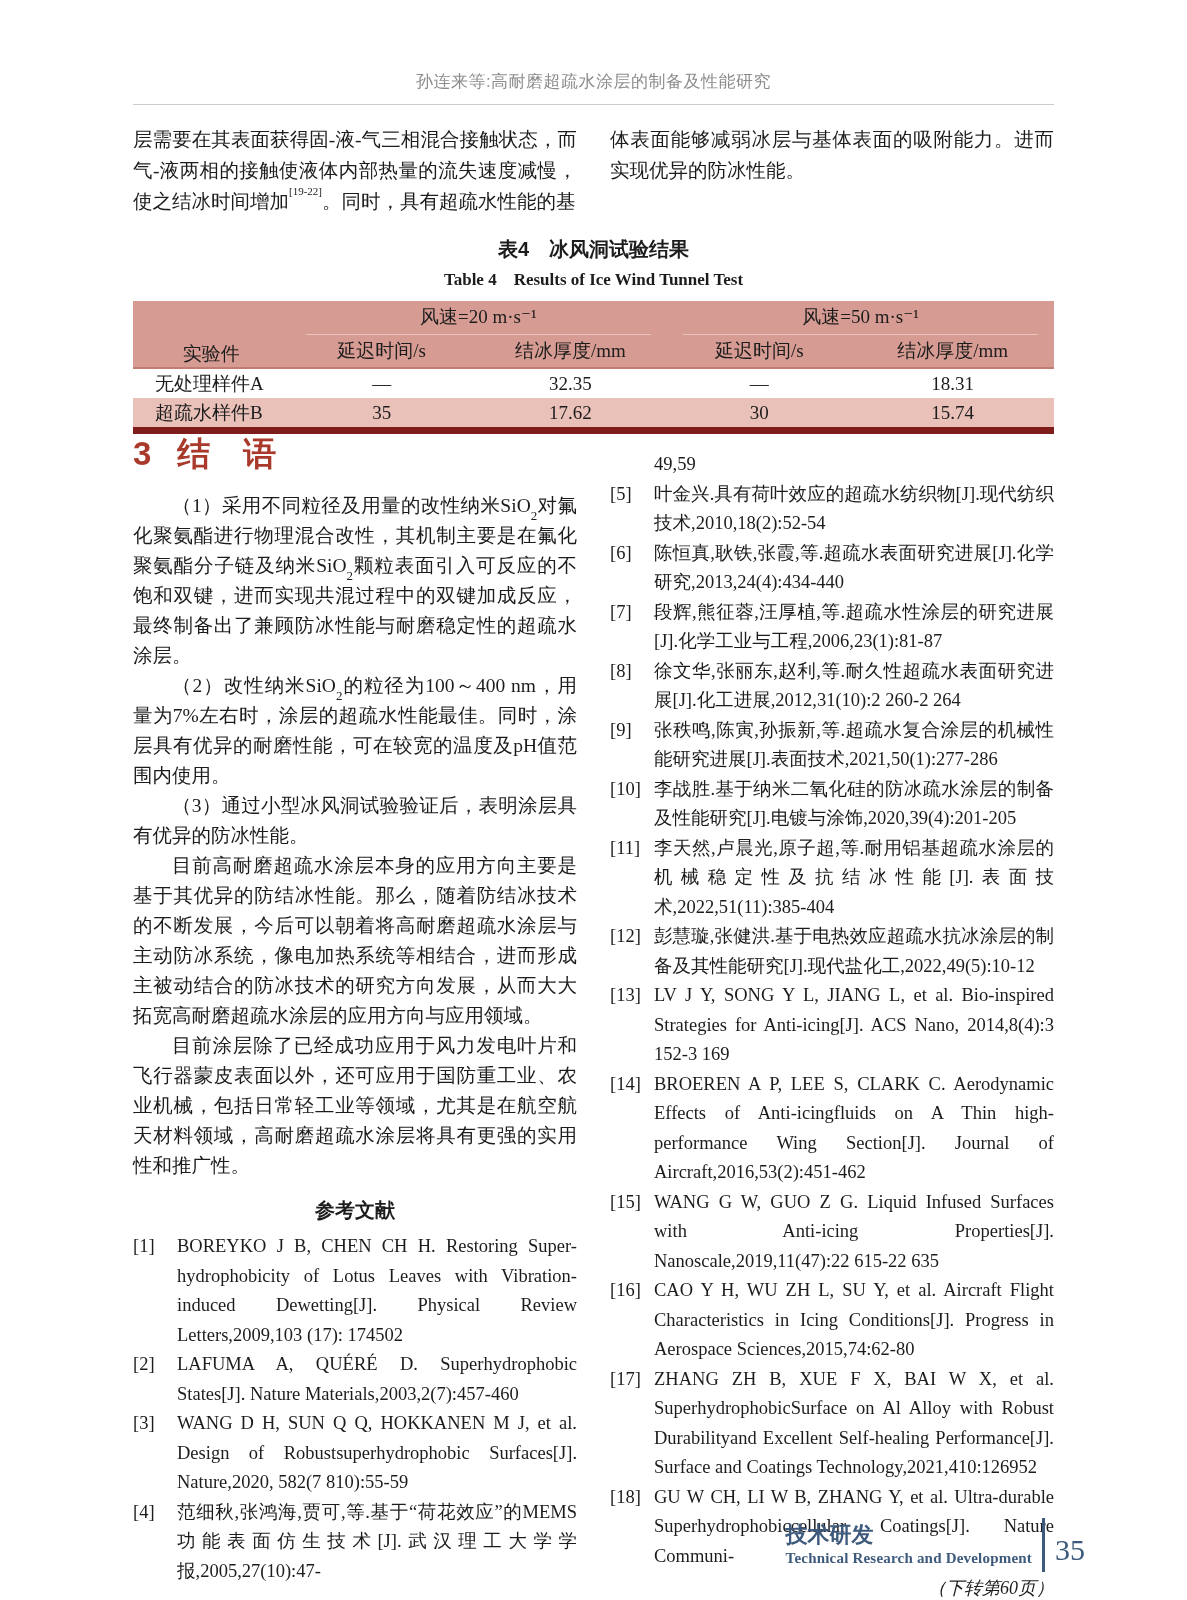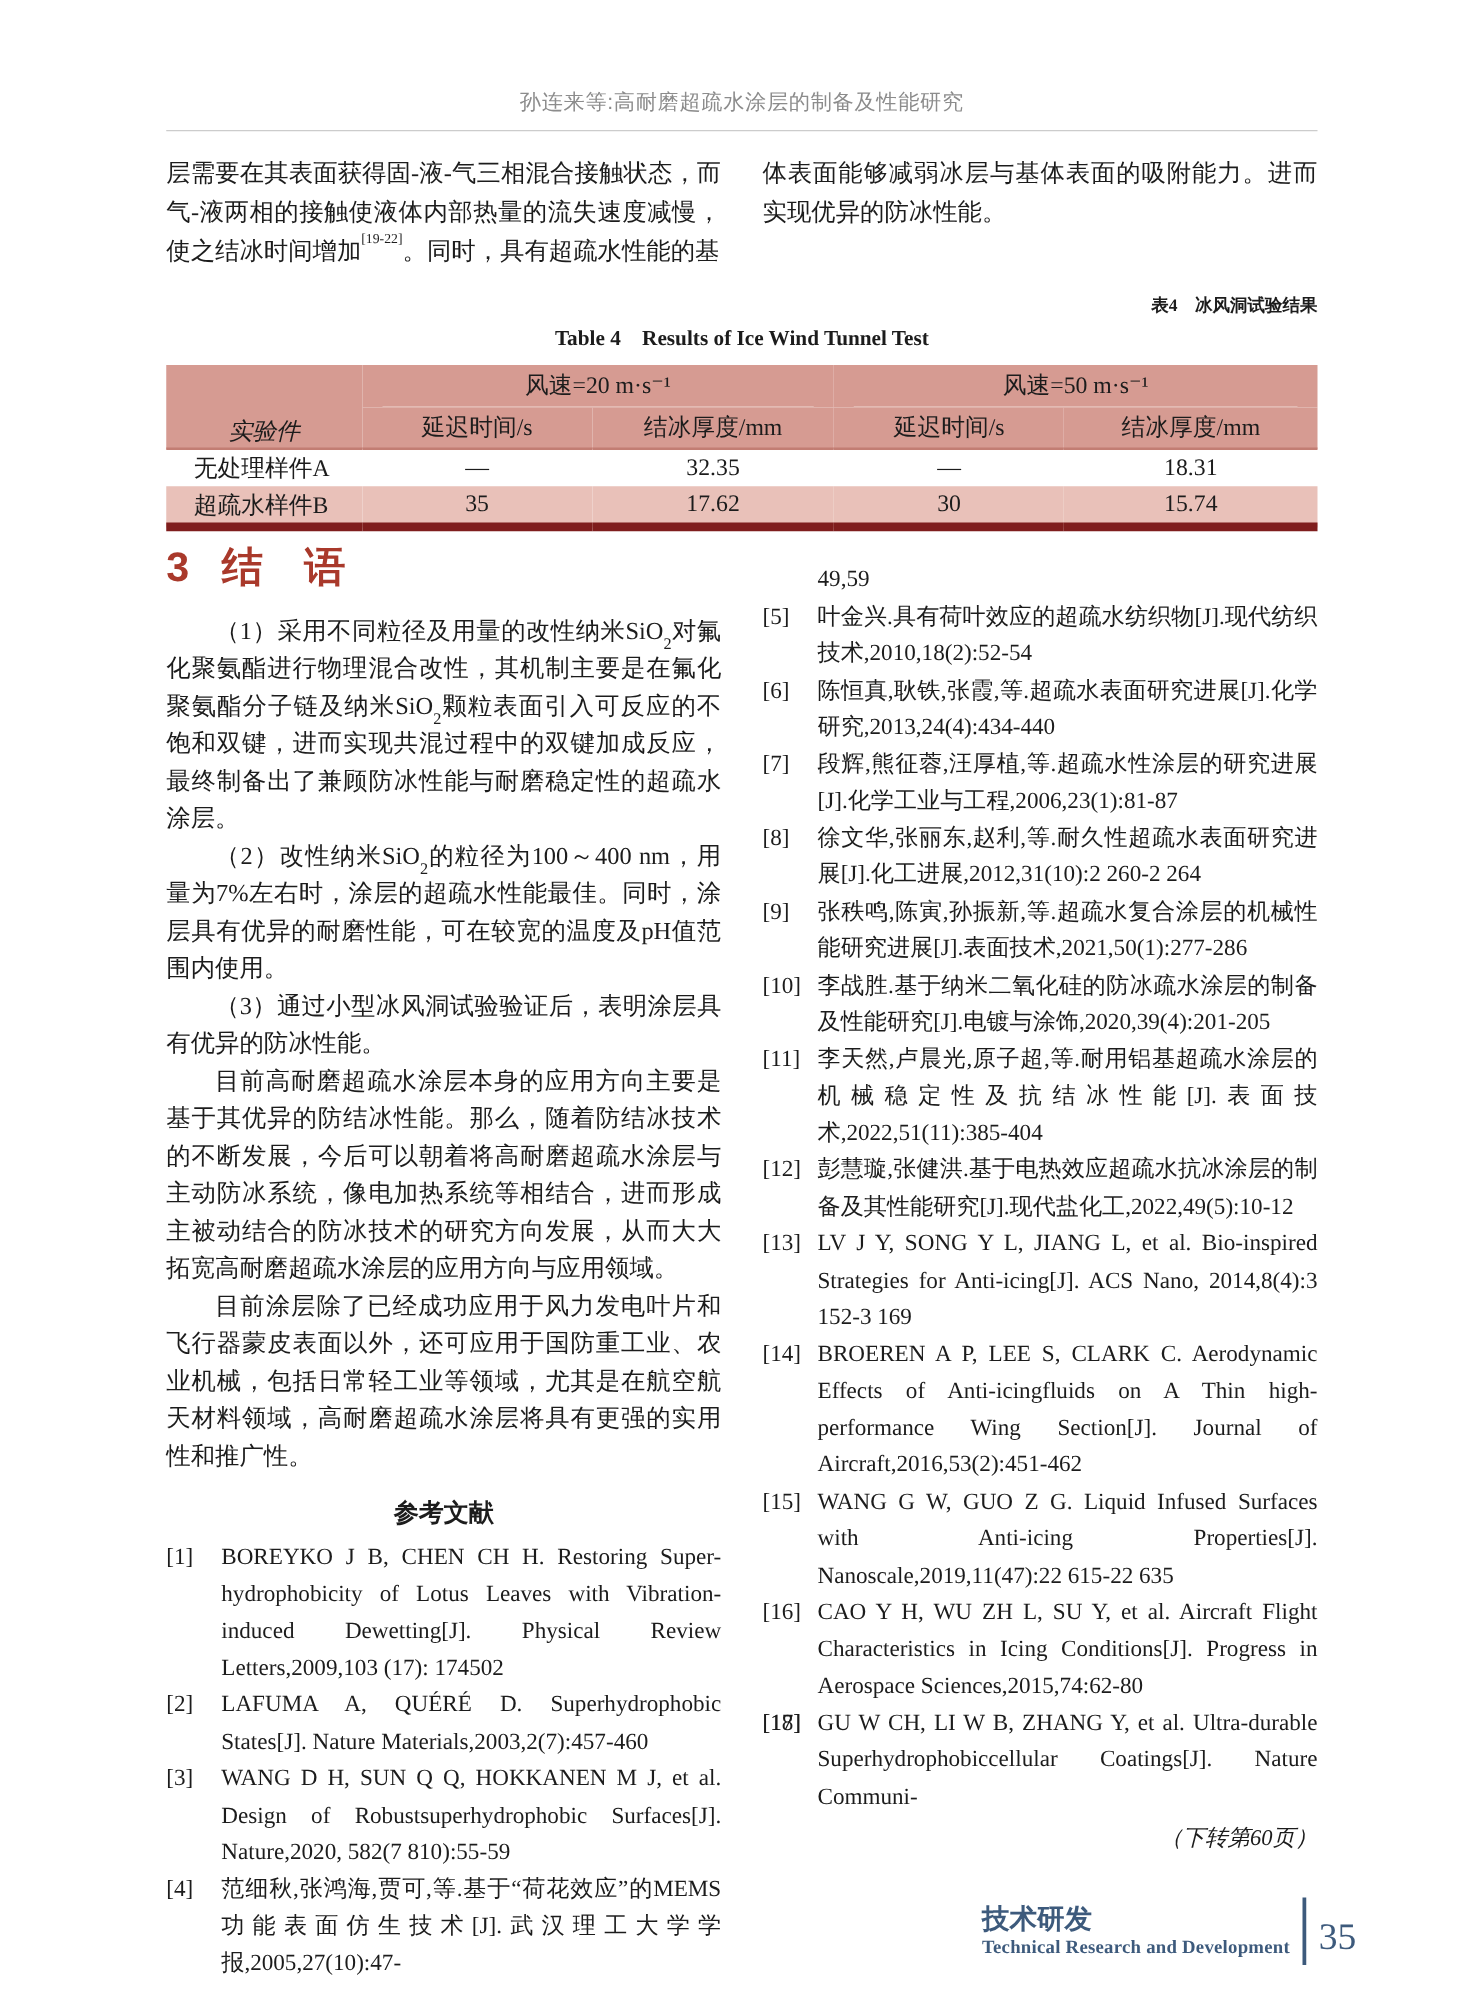--- a/index.html
+++ b/index.html
@@ -26,31 +26,31 @@
   }
   .head-rule{position:absolute;top:104px;left:133px;width:921px;height:0;border-top:1px solid var(--rule-gray);}
   
   .intro{position:absolute;top:124px;left:133px;width:921px;display:flex;gap:33px;}
   .intro .col{width:444px;font-size:19.5px;line-height:31px;text-align:justify;}
   sup{font-size:11px;line-height:0;position:relative;top:-6px;}
   sub{font-size:13px;line-height:0;position:relative;top:3px;}
   
   .table-block{position:absolute;top:236px;left:133px;width:921px;}
   .caption-zh{
-    text-align:right;font-family:Liberation Serif, serif;
-    font-weight:bold;font-size:14px;margin:0 0 5px 0;
+    text-align:center;font-family:Liberation Sans, sans-serif;
+    font-weight:bold;font-size:20px;margin:0 0 5px 0;
   }
   .caption-en{text-align:center;font-weight:bold;font-size:17px;margin:0 0 10px 0;}
   table.result-table{width:100%;border-collapse:collapse;table-layout:fixed;}
   .result-table thead th{
     background:var(--table-header-bg);font-weight:normal;font-size:19px;padding:0;
   }
   .result-table thead tr.group-row th{height:30px;vertical-align:bottom;}
   .result-table thead tr.sub-row th{height:32px;vertical-align:middle;border-bottom:2.5px solid var(--table-border-dark);}
-  .result-table th.col-sample{width:17%;vertical-align:middle;border-bottom:2.5px solid var(--table-border-dark);font-style:italic;}
+  .result-table th.col-sample{width:17%;vertical-align:middle;border-bottom:2.5px solid var(--table-border-dark);}
   .group-label{border-bottom:1px solid var(--table-group-rule);margin:0 16px;padding:3px 0 4px 0;}
   .result-table col.c1{width:17%;} .result-table col.c2{width:20%;}
   .result-table col.c3{width:21%;} .result-table col.c4{width:20%;} .result-table col.c5{width:22%;}
   .result-table tbody td{height:29px;text-align:center;font-size:19px;padding:0;}
   .result-table tbody td.c-name{text-align:left;padding-left:22px;}
   .result-table tbody tr:nth-child(2){background:var(--table-alt-row-bg);}
   .result-table tbody tr:last-child td{border-bottom:7px solid #7f1d1d;}
   
   .col-left{position:absolute;top:432px;left:133px;width:444px;}
   .col-right{position:absolute;top:450px;left:610px;width:444px;}
@@ -237,20 +237,21 @@
     <span class="ref-text">WANG G W, GUO Z G. Liquid Infused Surfaces with Anti-icing Properties[J]. Nanoscale,2019,11(47):22 615-22 635</span>
   </div>
 
   <div class="ref">
     <span class="ref-id">[16]</span>
     <span class="ref-text">CAO Y H, WU ZH L, SU Y, et al. Aircraft Flight Characteristics in Icing Conditions[J]. Progress in Aerospace Sciences,2015,74:62-80</span>
   </div>
 
   <div class="ref">
     <span class="ref-id">[17]</span>
+    <span class="ref-text">ZHANG ZH B, XUE F X, BAI W X, et al. SuperhydrophobicSurface on Al Alloy with Robust Durabilityand Excellent Self-healing Performance[J]. Surface and Coatings Technology,2021,410:126952</span>
   </div>
 
   <div class="ref">
     <span class="ref-id">[18]</span>
     <span class="ref-text">GU W CH, LI W B, ZHANG Y, et al. Ultra-durable Superhydrophobiccellular Coatings[J]. Nature Communi-</span>
   </div>
 </div>
     <div class="continuation-note">（下转第60页）</div>
   </div>
 

